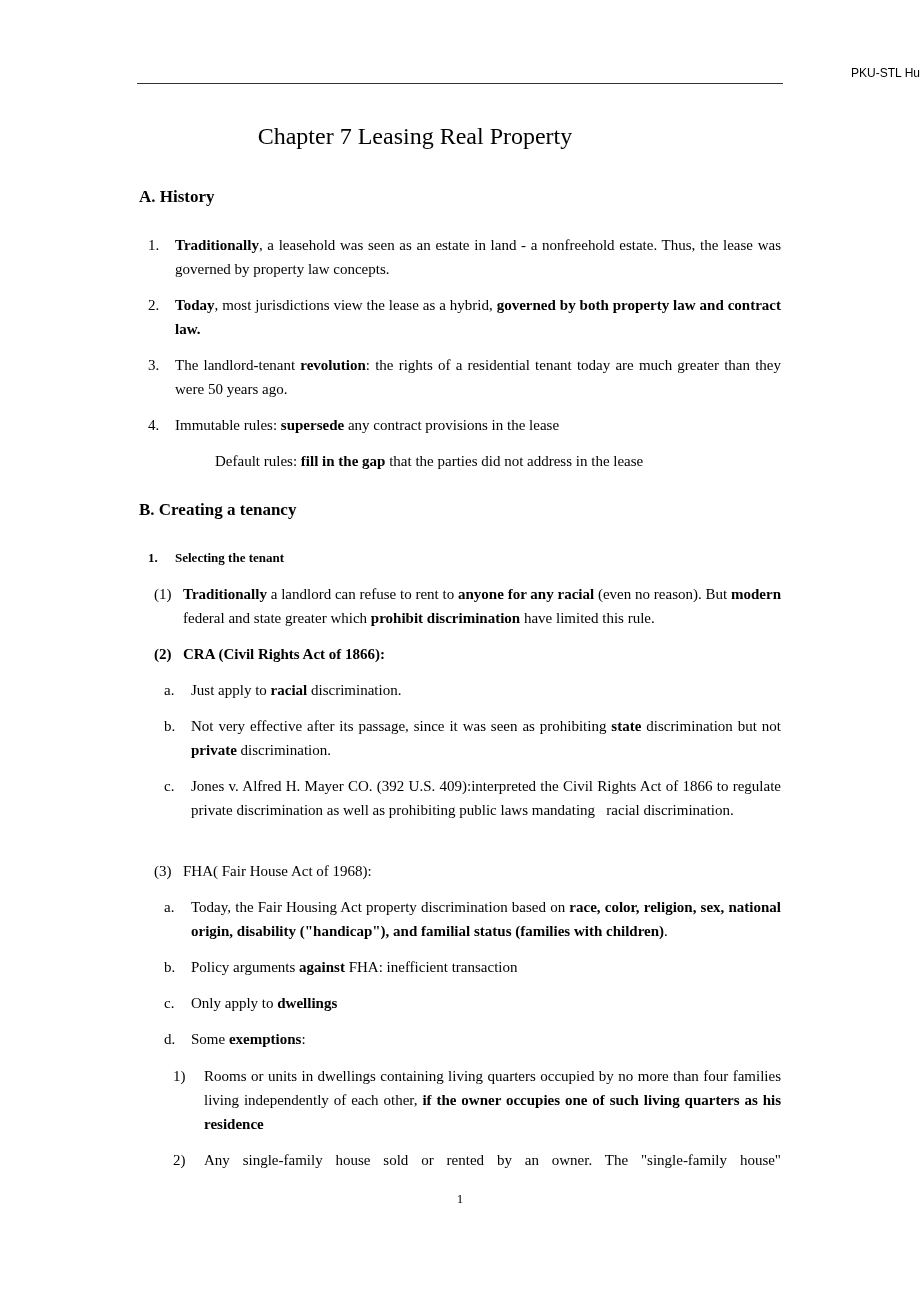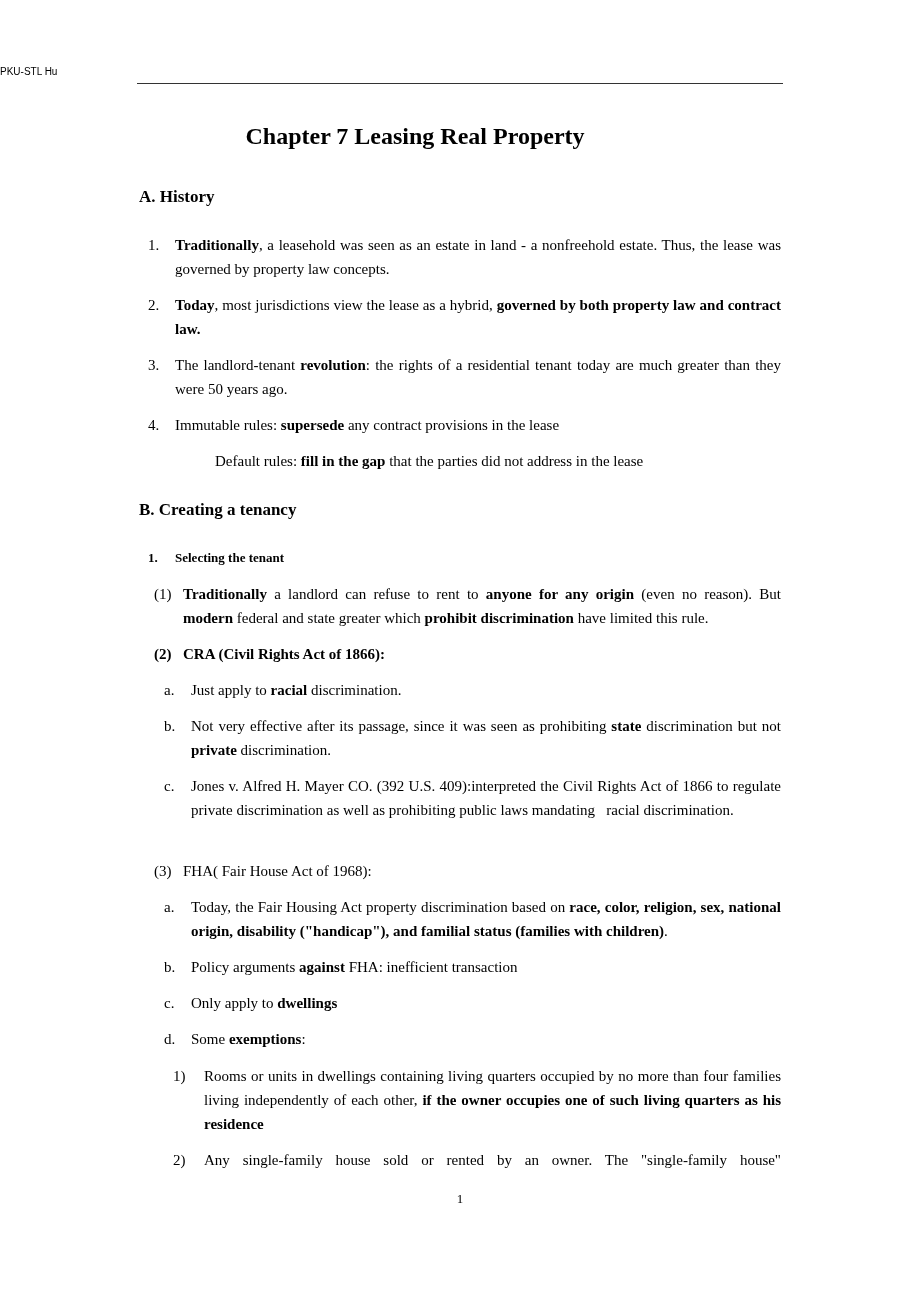--- a/index.html
+++ b/index.html
@@ -1,19 +1,19 @@
 <!DOCTYPE html>
 <html><head>
   <meta charset="utf-8">
   <style>
     html, body { margin: 0; padding: 0; background: #ffffff; }
     body { width: 920px; height: 1302px; position: relative; overflow: hidden; color: #000; font-family: "Liberation Serif", serif; }
-    .header-text { position: absolute; left: 0; width: 836px; top: 66px; text-align: left; font-family: "Liberation Sans", sans-serif; font-size: 10px; color: #000; }
+    .header-text { position: absolute; left: 0; width: 920px; top: 66px; text-align: right; font-family: "Liberation Sans", sans-serif; font-size: 12px; color: #000; }
     .header-rule { position: absolute; left: 137px; width: 646px; top: 83px; height: 0; border-top: 1.5px solid #333; }
-    .title { position: absolute; left: 0; width: 830px; top: 120px; text-align: center; font-weight: bold; font-size: 24px; line-height: 32px; }
+    .title { position: absolute; left: 0; width: 830px; top: 120px; text-align: center; font-weight: normal; font-size: 24px; line-height: 32px; }
     .h1 { position: absolute; left: 139px; font-weight: bold; font-size: 17px; line-height: 28px; }
     .h2 { position: absolute; left: 148px; font-weight: bold; font-size: 13px; line-height: 24px; }
     .h2 .num { display: inline-block; width: 27px; }
     .item { position: absolute; font-size: 15px; line-height: 24px; text-align: justify; }
     .item .lbl { position: absolute; top: 0; }
     .item .body { display: block; }
     b { font-weight: bold; }
     .page-num { position: absolute; left: 0; width: 920px; top: 1191px; text-align: center; font-size: 13px; }
   </style>
 </head>
@@ -47,21 +47,21 @@
 </div>
 
 <div class="h1" style="top:496px">B. Creating a tenancy</div>
 
 <div class="h2" style="top:546px">
   <span class="num">1.</span><span>Selecting the tenant</span>
 </div>
 
 <div class="item" style="left:183px; width:598px; top:582px;">
   <span class="lbl" style="left:-29px">(1)</span>
-  <span class="body"><b>Traditionally</b><span> a landlord can refuse to rent to </span><b>anyone for any origin</b><span> (even no reason). But </span><b>modern</b><span> federal and state greater which </span><b>prohibit discrimination</b><span> have limited this rule.</span></span>
+  <span class="body"><b>Traditionally</b><span> a landlord can refuse to rent to </span><b>anyone for any racial</b><span> (even no reason). But </span><b>modern</b><span> federal and state greater which </span><b>prohibit discrimination</b><span> have limited this rule.</span></span>
 </div>
 <div class="item" style="left:183px; width:598px; top:642px;">
   <span class="lbl" style="left:-29px; font-weight:bold">(2)</span>
   <span class="body"><b>CRA (Civil Rights Act of 1866):</b></span>
 </div>
 <div class="item" style="left:191px; width:590px; top:678px;">
   <span class="lbl" style="left:-27px">a.</span>
   <span class="body"><span>Just apply to </span><b>racial</b><span> discrimination.</span></span>
 </div>
 <div class="item" style="left:191px; width:590px; top:714px;">

